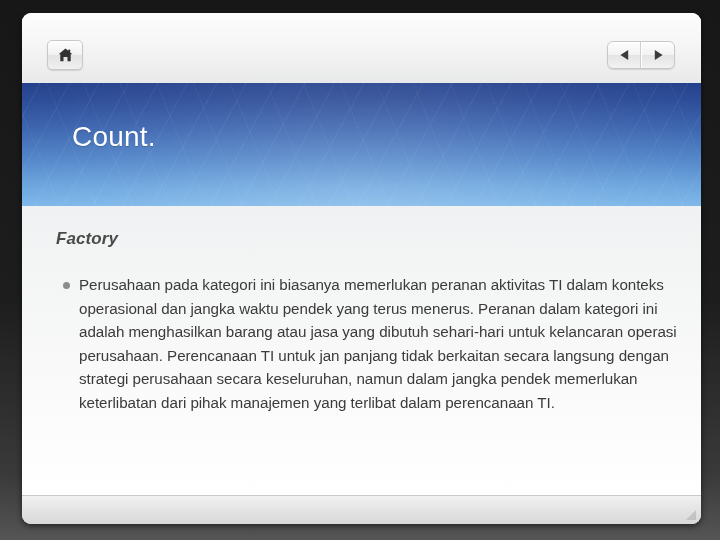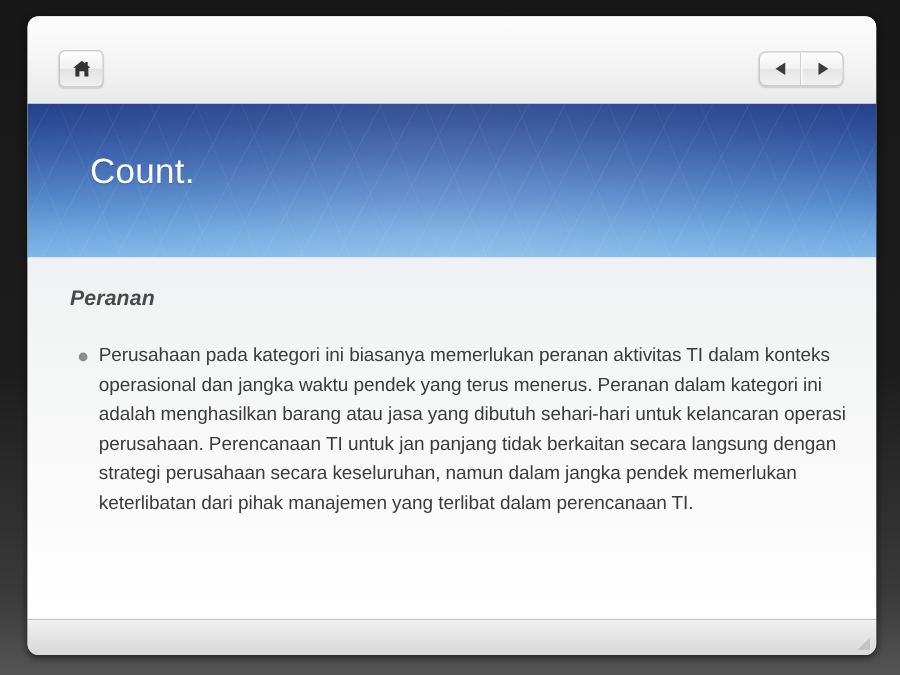--- a/index.html
+++ b/index.html
@@ -237,21 +237,21 @@
     </div>
   </div>
 
   <div id="title-banner">
     <div id="banner-rays"></div>
     <div id="banner-glow"></div>
     <div id="slide-title">Count.</div>
   </div>
 
   <div id="slide-body">
-    <div id="section-heading">Peranan</div>
+    <div id="section-heading">Factory</div>
 
     <ul id="bullet-list">
       <li class="bullet-item">
         <span class="bullet-dot"></span>
         <span class="bullet-text">Perusahaan pada kategori  ini biasanya memerlukan peranan aktivitas TI dalam konteks  operasional dan jangka  waktu  pendek yang  terus  menerus. Peranan dalam   kategori   ini  adalah menghasilkan  barang   atau  jasa   yang  dibutuh sehari-hari untuk kelancaran operasi  perusahaan. Perencanaan TI untuk jan panjang tidak   berkaitan  secara   langsung  dengan   strategi   perusahaan secara keseluruhan, namun  dalam  jangka pendek  memerlukan keterlibatan dari  pihak manajemen yang terlibat  dalam perencanaan TI.</span>
       </li>
     </ul>
   </div>
 
   <div id="status-bar">

